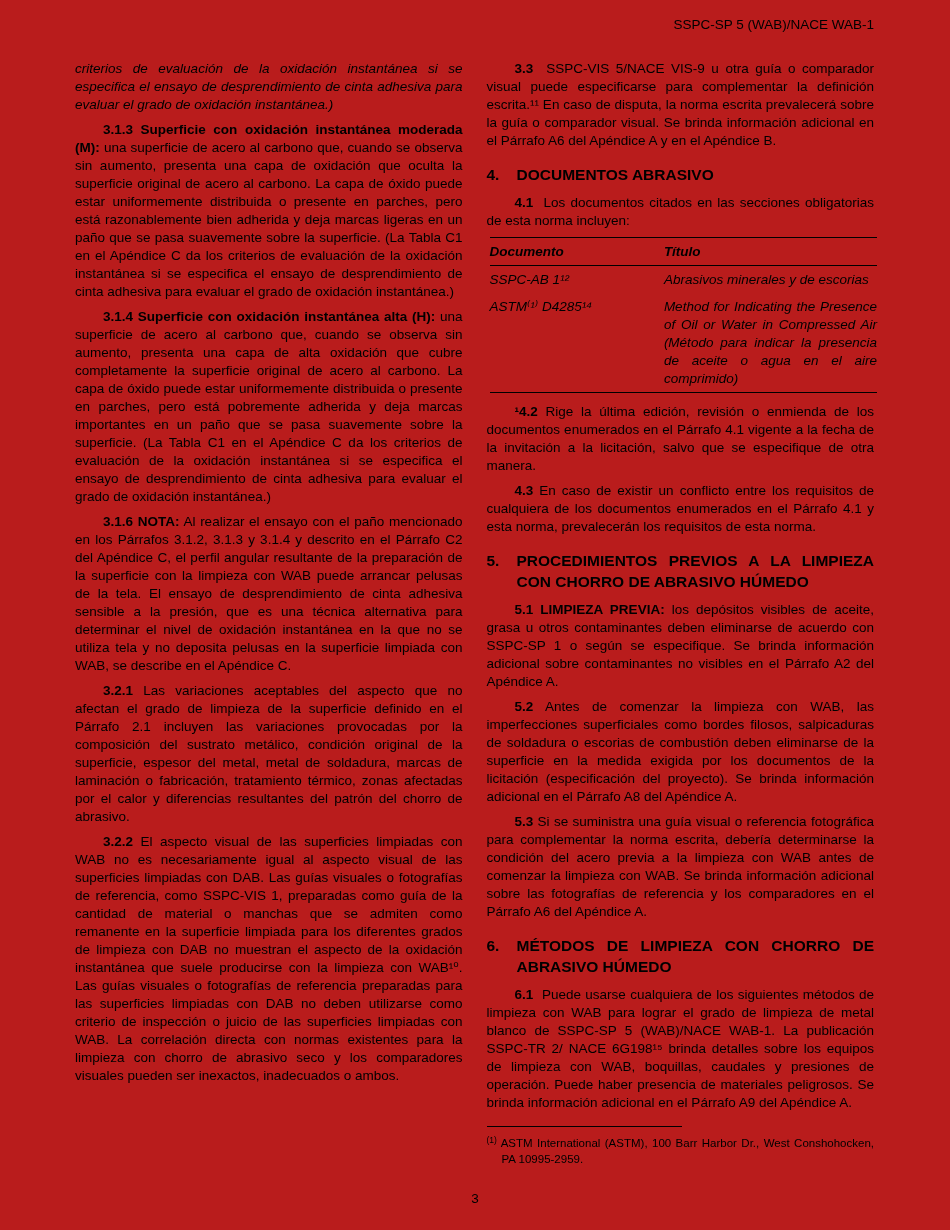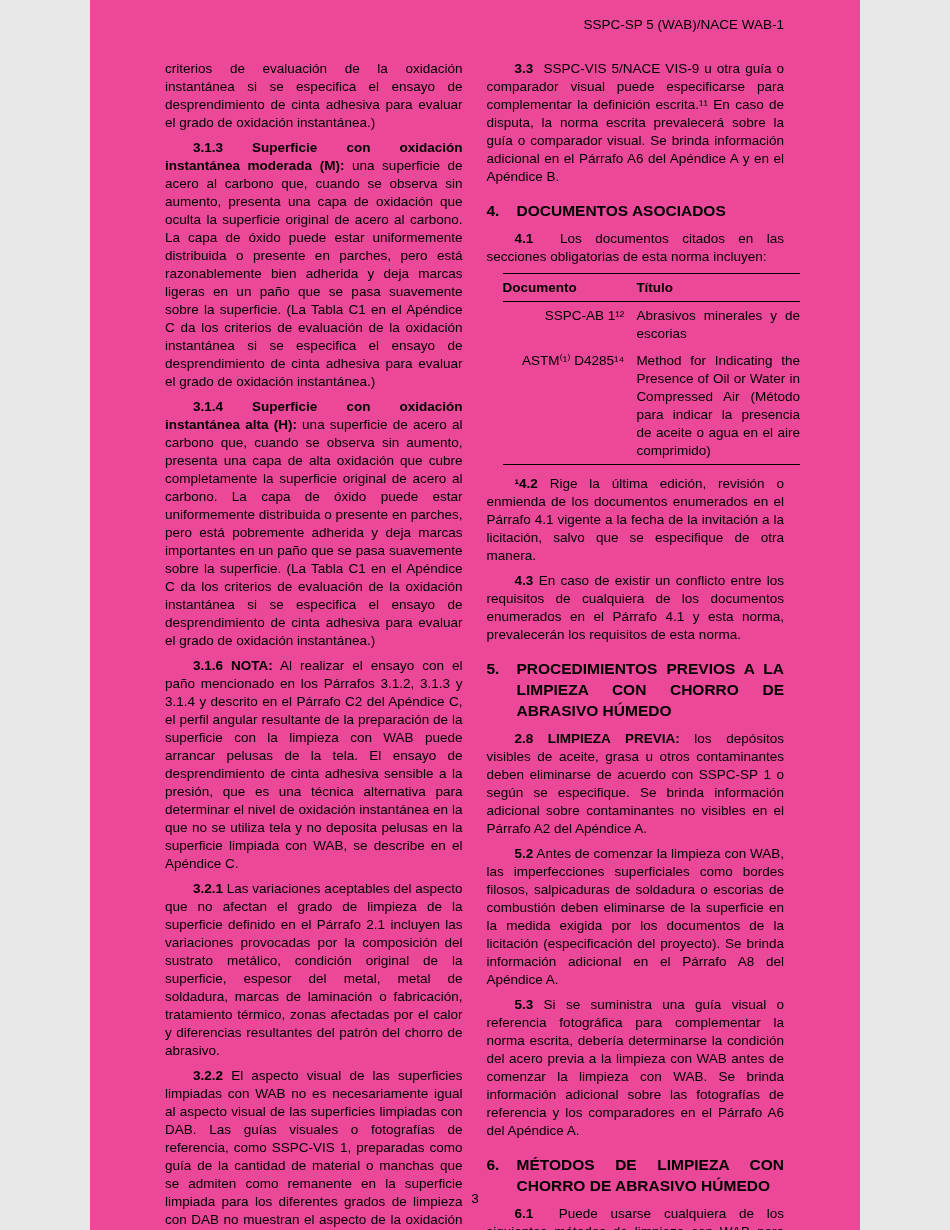--- a/index.html
+++ b/index.html
@@ -3,24 +3,24 @@
 <meta charset="utf-8">
 <style>
   html, body {
     margin: 0;
     padding: 0;
     background: #e8e8e8;
     font-family: "Liberation Sans", "DejaVu Sans", sans-serif;
   }
   .page {
     position: relative;
-    width: 770px;
+    width: 950px;
     height: 1230px;
     margin: 0 auto;
-    background: #ec4899;
+    background: #b91c1c;
     color: #000000;
     box-sizing: border-box;
     padding: 14px 76px 15px 75px;
     overflow: hidden;
   }
   .page-header {
     text-align: right;
     font-size: 13.5px;
     line-height: 21px;
     color: #000;
@@ -36,20 +36,21 @@
   }
   .col p {
     margin: 0 0 7px 0;
     font-size: 13.5px;
     line-height: 18px;
     text-align: justify;
     text-indent: 28px;
   }
   .col p.continuation {
     text-indent: 0;
+    font-style: italic;
   }
   .lead {
     font-weight: bold;
   }
   .subheading {
     font-weight: bold;
     font-size: 13.5px;
     line-height: 18px;
     text-indent: 28px;
     margin: 12px 0 8px 0;
@@ -66,40 +67,40 @@
   }
   .section-heading .title {
     flex: 1 1 auto;
     text-align: justify;
   }
   table.doc-table {
     width: 100%;
     border-collapse: collapse;
     border-top: 1.5px solid #000;
     border-bottom: 1.5px solid #000;
-    margin: 6px 0 10px 16px;
+    margin: 6px 0 10px 3px;
+    font-style: italic;
   }
   table.doc-table th {
     text-align: left;
     font-size: 13.5px;
     line-height: 18px;
     font-weight: bold;
     padding: 5px 0 4px 0;
     border-bottom: 1.5px solid #000;
   }
   table.doc-table td {
     vertical-align: top;
     font-size: 13.5px;
     line-height: 18px;
     padding: 5px 0 4px 0;
   }
   td.doc-col, th.doc-col {
     width: 45%;
     padding-right: 12px !important;
-    text-align: right;
   }
   td.title-col {
     text-align: justify;
   }
   .footnote {
     margin-top: 14px;
     font-size: 11.5px;
     line-height: 16px;
   }
   .fn-rule {
@@ -150,21 +151,21 @@
       <p><b class="lead">3.2.1</b><span> Las variaciones aceptables del aspecto que no afectan el grado de limpieza de la superficie definido en el Párrafo 2.1 incluyen las variaciones provocadas por la composición del sustrato metálico, condición original de la superficie, espesor del metal, metal de soldadura, marcas de laminación o fabricación, tratamiento térmico, zonas afectadas por el calor y diferencias resultantes del patrón del chorro de abrasivo.</span></p>
 
       <p><b class="lead">3.2.2</b><span> El aspecto visual de las superficies limpiadas con WAB no es necesariamente igual al aspecto visual de las superficies limpiadas con DAB. Las guías visuales o fotografías de referencia, como SSPC-VIS 1, preparadas como guía de la cantidad de material o manchas que se admiten como remanente en la superficie limpiada para los diferentes grados de limpieza con DAB no muestran el aspecto de la oxidación instantánea que suele producirse con la limpieza con WAB¹⁰. Las guías visuales o fotografías de referencia preparadas para las superficies limpiadas con DAB no deben utilizarse como criterio de inspección o juicio de las superficies limpiadas con WAB. La correlación directa con normas existentes para la limpieza con chorro de abrasivo seco y los comparadores visuales pueden ser inexactos, inadecuados o ambos.</span></p>
     </div>
 
     <div class="col">
       <p><b class="lead">3.3</b><span>&nbsp; SSPC-VIS 5/NACE VIS-9 u otra guía o comparador visual puede especificarse para complementar la definición escrita.¹¹ En caso de disputa, la norma escrita prevalecerá sobre la guía o comparador visual. Se brinda información adicional en el Párrafo A6 del Apéndice A y en el Apéndice B.</span></p>
 
       <div class="section-heading">
         <span class="num">4.</span>
-        <span class="title">DOCUMENTOS ASOCIADOS</span>
+        <span class="title">DOCUMENTOS ABRASIVO</span>
       </div>
 
       <p><b class="lead">4.1</b><span>&nbsp; Los documentos citados en las secciones obligatorias de esta norma incluyen:</span></p>
 
       <table class="doc-table">
         <thead>
           <tr>
             <th class="doc-col">Documento</th>
             <th>Título</th>
           </tr>
@@ -183,21 +184,21 @@
 
       <p><b class="lead">¹4.2</b><span> Rige la última edición, revisión o enmienda de los documentos enumerados en el Párrafo 4.1 vigente a la fecha de la invitación a la licitación, salvo que se especifique de otra manera.</span></p>
 
       <p><b class="lead">4.3</b><span> En caso de existir un conflicto entre los requisitos de cualquiera de los documentos enumerados en el Párrafo 4.1 y esta norma, prevalecerán los requisitos de esta norma.</span></p>
 
       <div class="section-heading">
         <span class="num">5.</span>
         <span class="title">PROCEDIMIENTOS PREVIOS A LA LIMPIEZA CON CHORRO DE ABRASIVO HÚMEDO</span>
       </div>
 
-      <p><b class="lead">2.8 LIMPIEZA PREVIA:</b><span> los depósitos visibles de aceite, grasa u otros contaminantes deben eliminarse de acuerdo con SSPC-SP 1 o según se especifique. Se brinda información adicional sobre contaminantes no visibles en el Párrafo A2 del Apéndice A.</span></p>
+      <p><b class="lead">5.1 LIMPIEZA PREVIA:</b><span> los depósitos visibles de aceite, grasa u otros contaminantes deben eliminarse de acuerdo con SSPC-SP 1 o según se especifique. Se brinda información adicional sobre contaminantes no visibles en el Párrafo A2 del Apéndice A.</span></p>
 
       <p><b class="lead">5.2</b><span> Antes de comenzar la limpieza con WAB, las imperfecciones superficiales como bordes filosos, salpicaduras de soldadura o escorias de combustión deben eliminarse de la superficie en la medida exigida por los documentos de la licitación (especificación del proyecto). Se brinda información adicional en el Párrafo A8 del Apéndice A.</span></p>
 
       <p><b class="lead">5.3</b><span> Si se suministra una guía visual o referencia fotográfica para complementar la norma escrita, debería determinarse la condición del acero previa a la limpieza con WAB antes de comenzar la limpieza con WAB. Se brinda información adicional sobre las fotografías de referencia y los comparadores en el Párrafo A6 del Apéndice A.</span></p>
 
       <div class="section-heading">
         <span class="num">6.</span>
         <span class="title">MÉTODOS DE LIMPIEZA CON CHORRO DE ABRASIVO HÚMEDO</span>
       </div>
 

